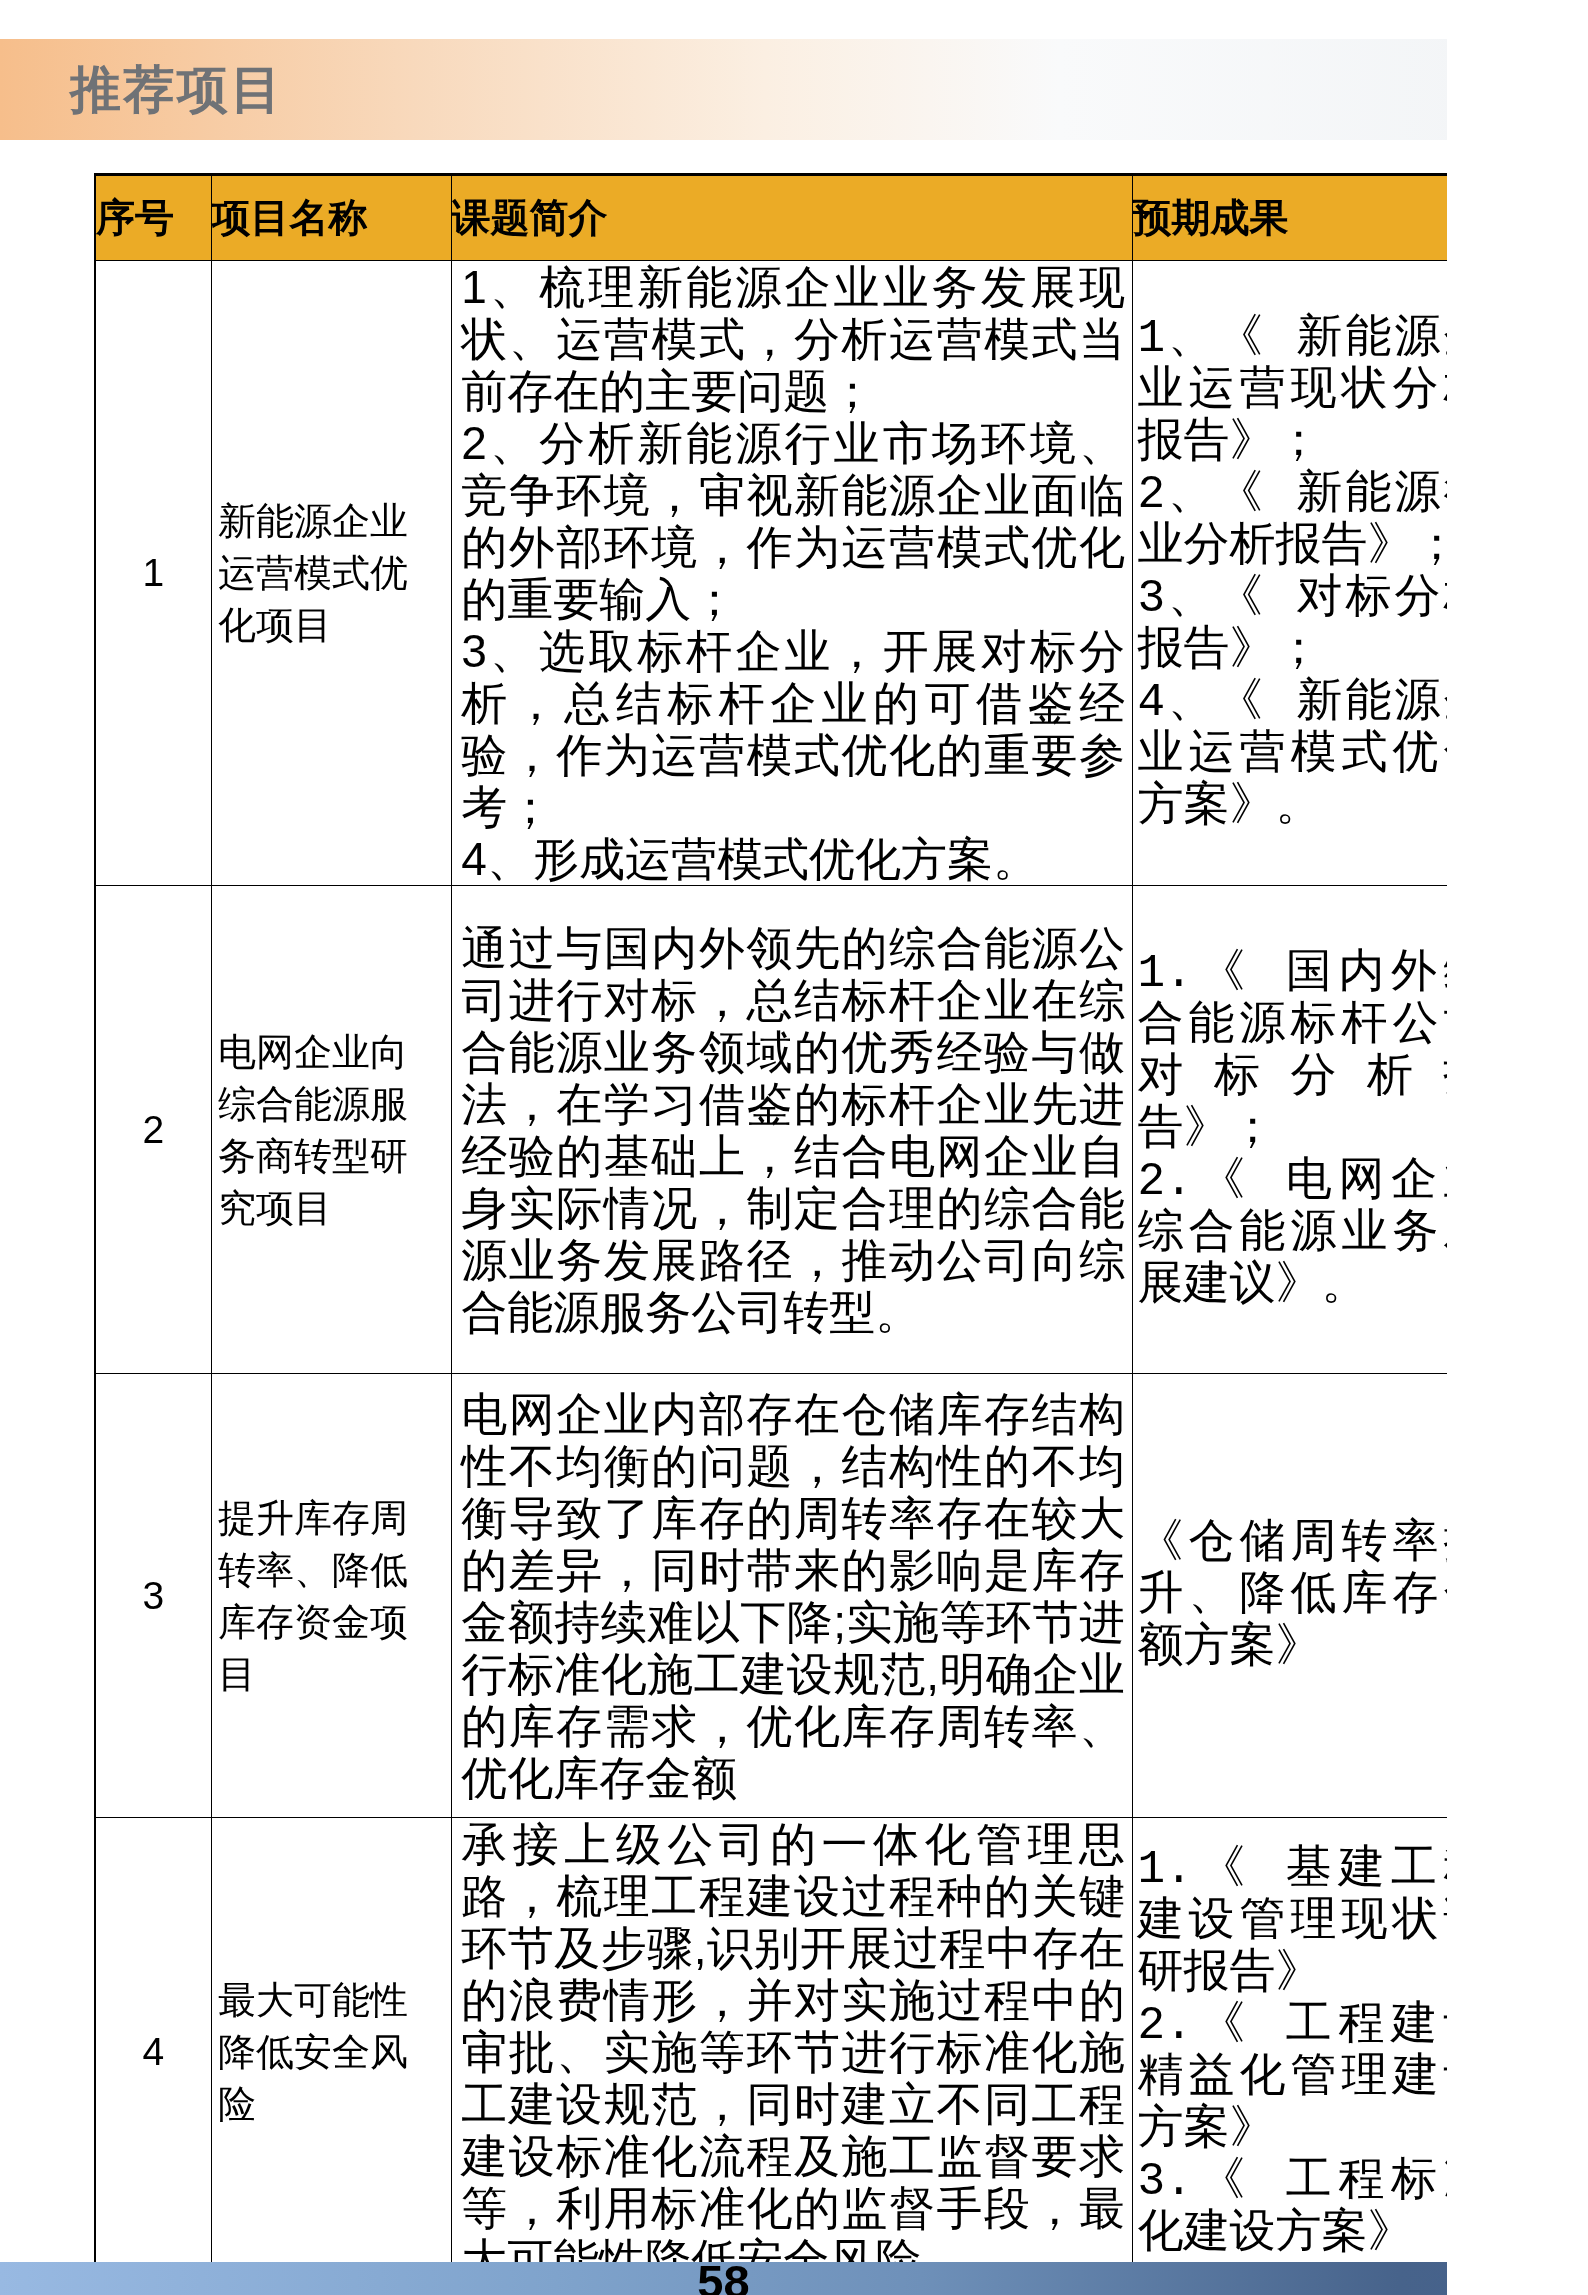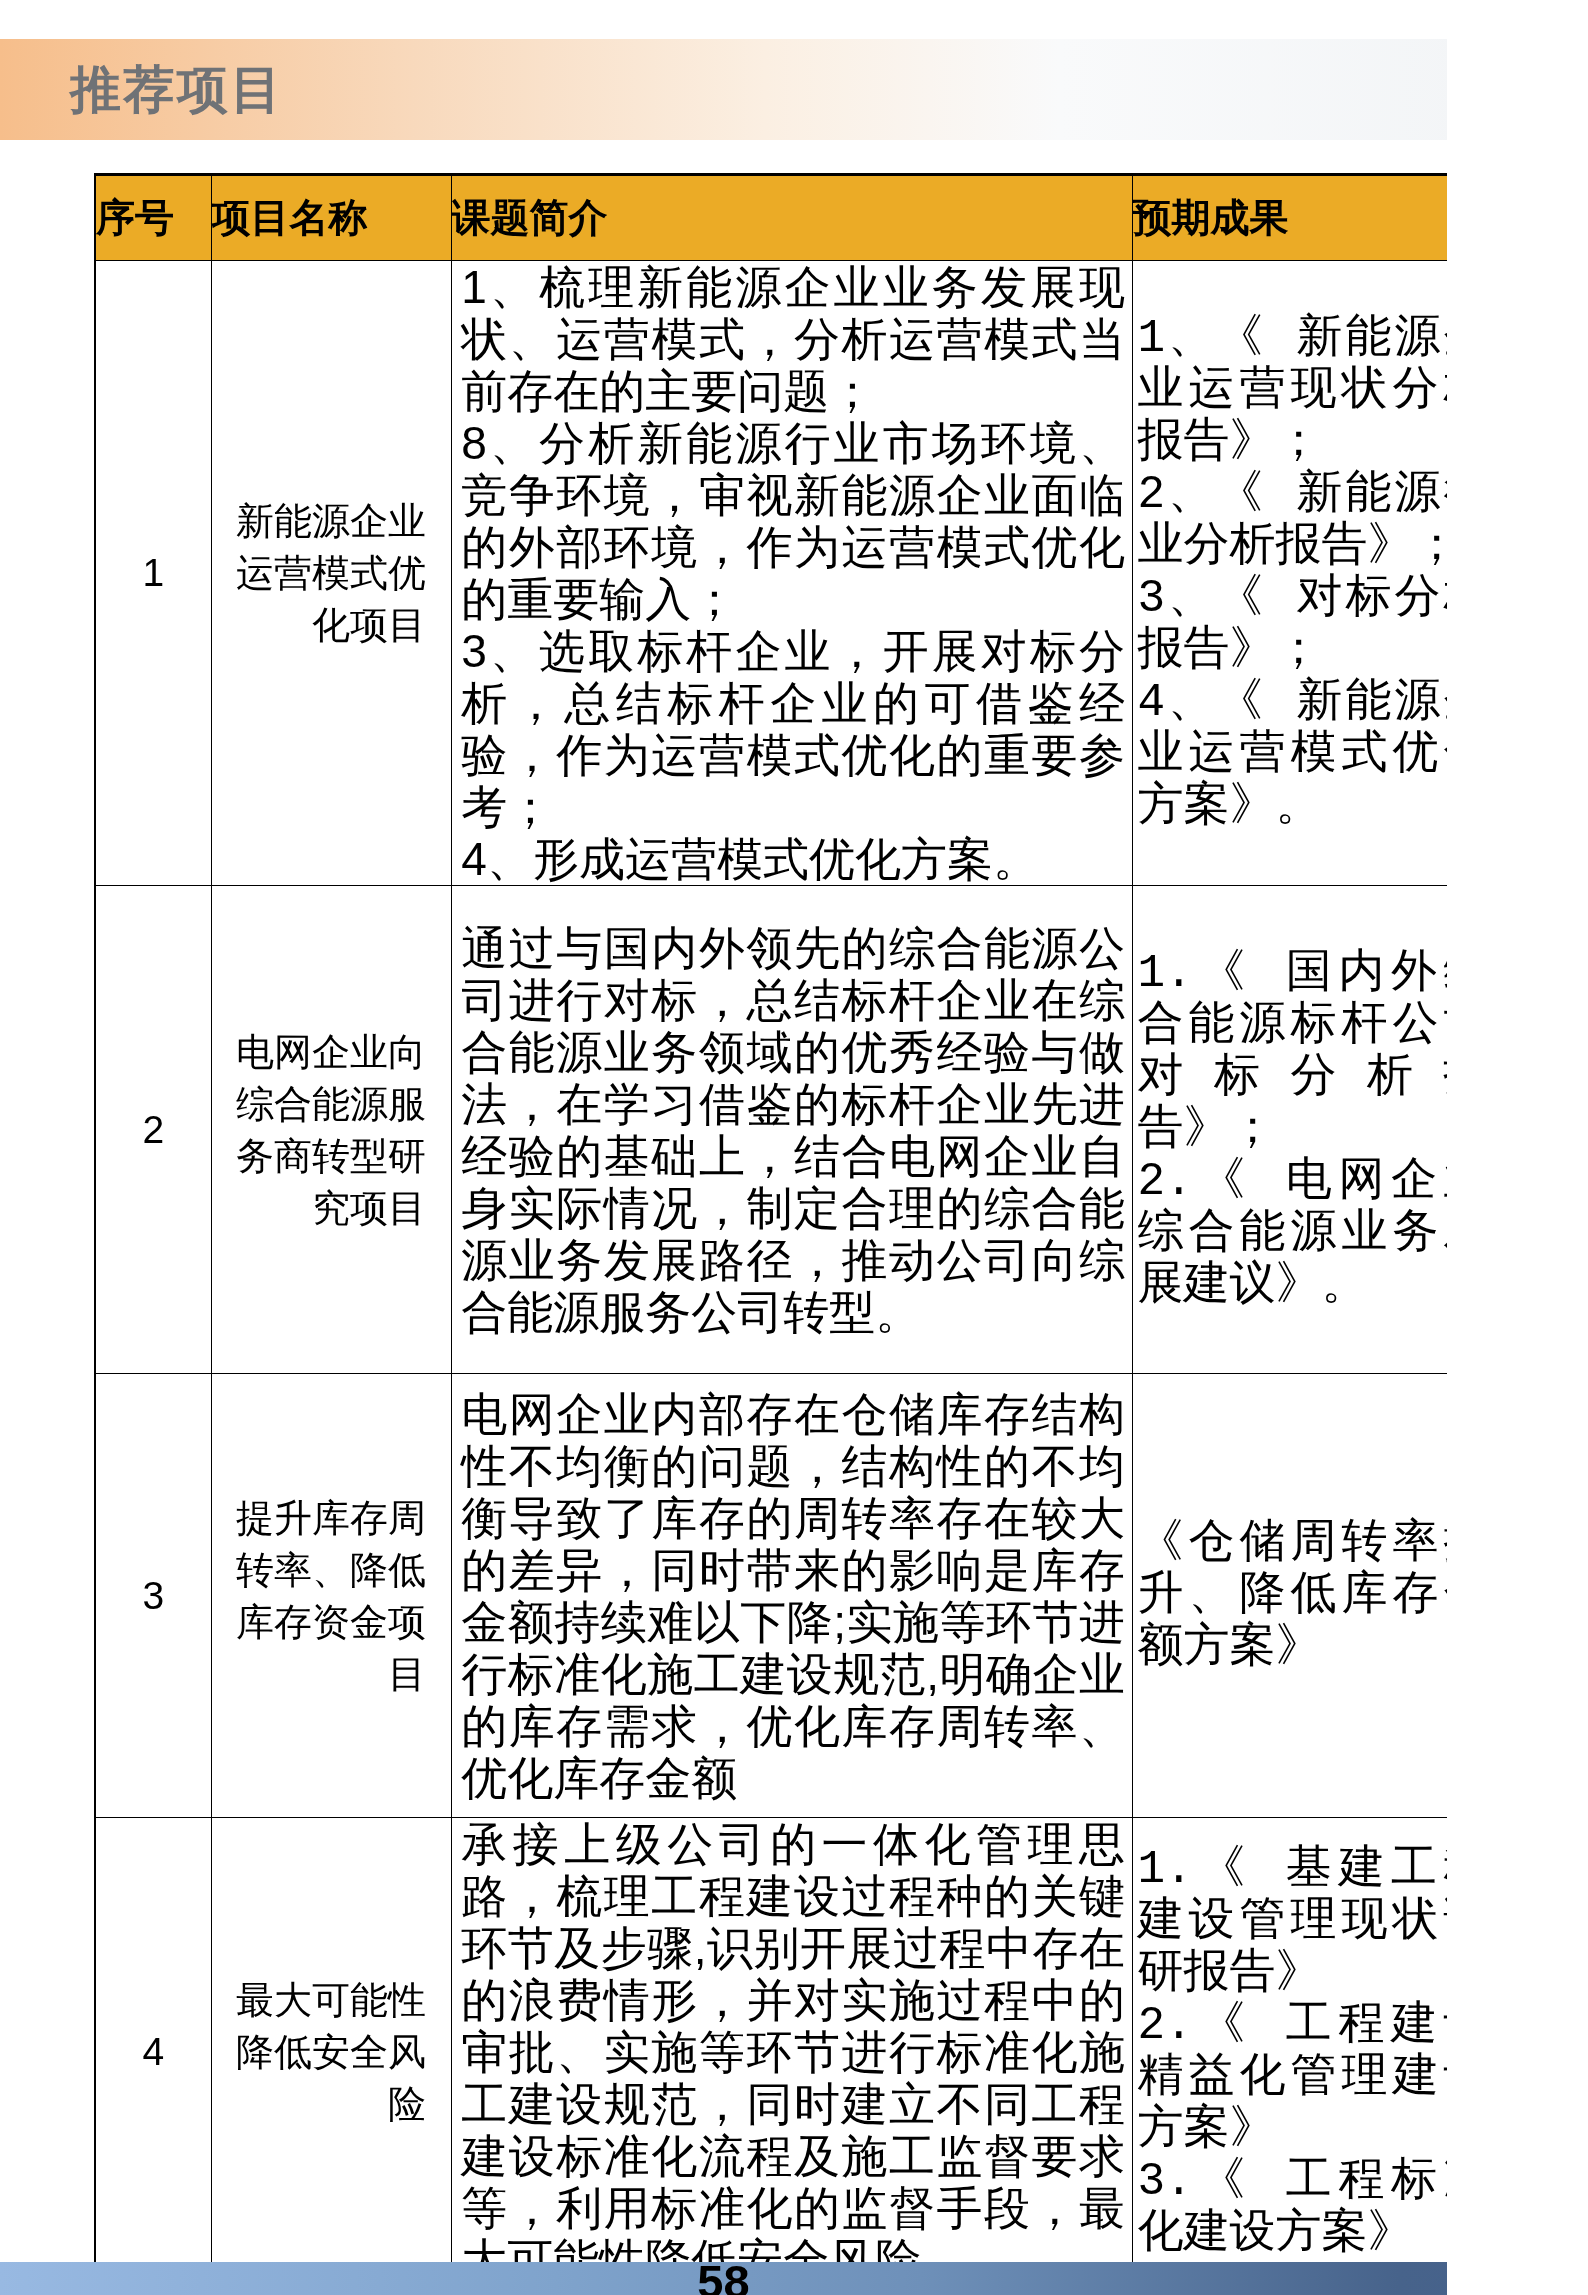--- a/index.html
+++ b/index.html
@@ -74,21 +74,21 @@
   }
 
   td.num {
     text-align:center;
     font-size:39px;
   }
   td.name {
     font-size:38px;
     line-height:52px;
     padding:0 24.5px 0 6.5px;
-    text-align:right;
+    text-align:left;
   }
   td.brief { padding:0 6.5px 0 9.8px; }
   td.results { padding:0 6.5px 0 4.9px;font-family:Liberation Mono, monospace; }
   td.brief p, td.results p {
     font-size:46px;
     line-height:52px;
     text-align:justify;
     margin:0;
   }
 
@@ -136,21 +136,21 @@
         <th class="hdr">课题简介</th>
         <th class="hdr">预期成果</th>
       </tr>
     </thead>
     <tbody>
       <tr style="height:559px">
         <td class="num">1</td>
         <td class="name">新能源企业运营模式优化项目</td>
         <td class="brief">
           <p>1、梳理新能源企业业务发展现状、运营模式，分析运营模式当前存在的主要问题；</p>
-          <p>8、分析新能源行业市场环境、竞争环境，审视新能源企业面临的外部环境，作为运营模式优化的重要输入；</p>
+          <p>2、分析新能源行业市场环境、竞争环境，审视新能源企业面临的外部环境，作为运营模式优化的重要输入；</p>
           <p>3、选取标杆企业，开展对标分析，总结标杆企业的可借鉴经验，作为运营模式优化的重要参考；</p>
           <p>4、形成运营模式优化方案。</p>
         </td>
         <td class="results">
           <p>1、《 新能源企业运营现状分析报告》；</p>
           <p>2、《 新能源行业分析报告》；</p>
           <p>3、《 对标分析报告》；</p>
           <p>4、《 新能源企业运营模式优化方案》。</p>
         </td>
       </tr>

